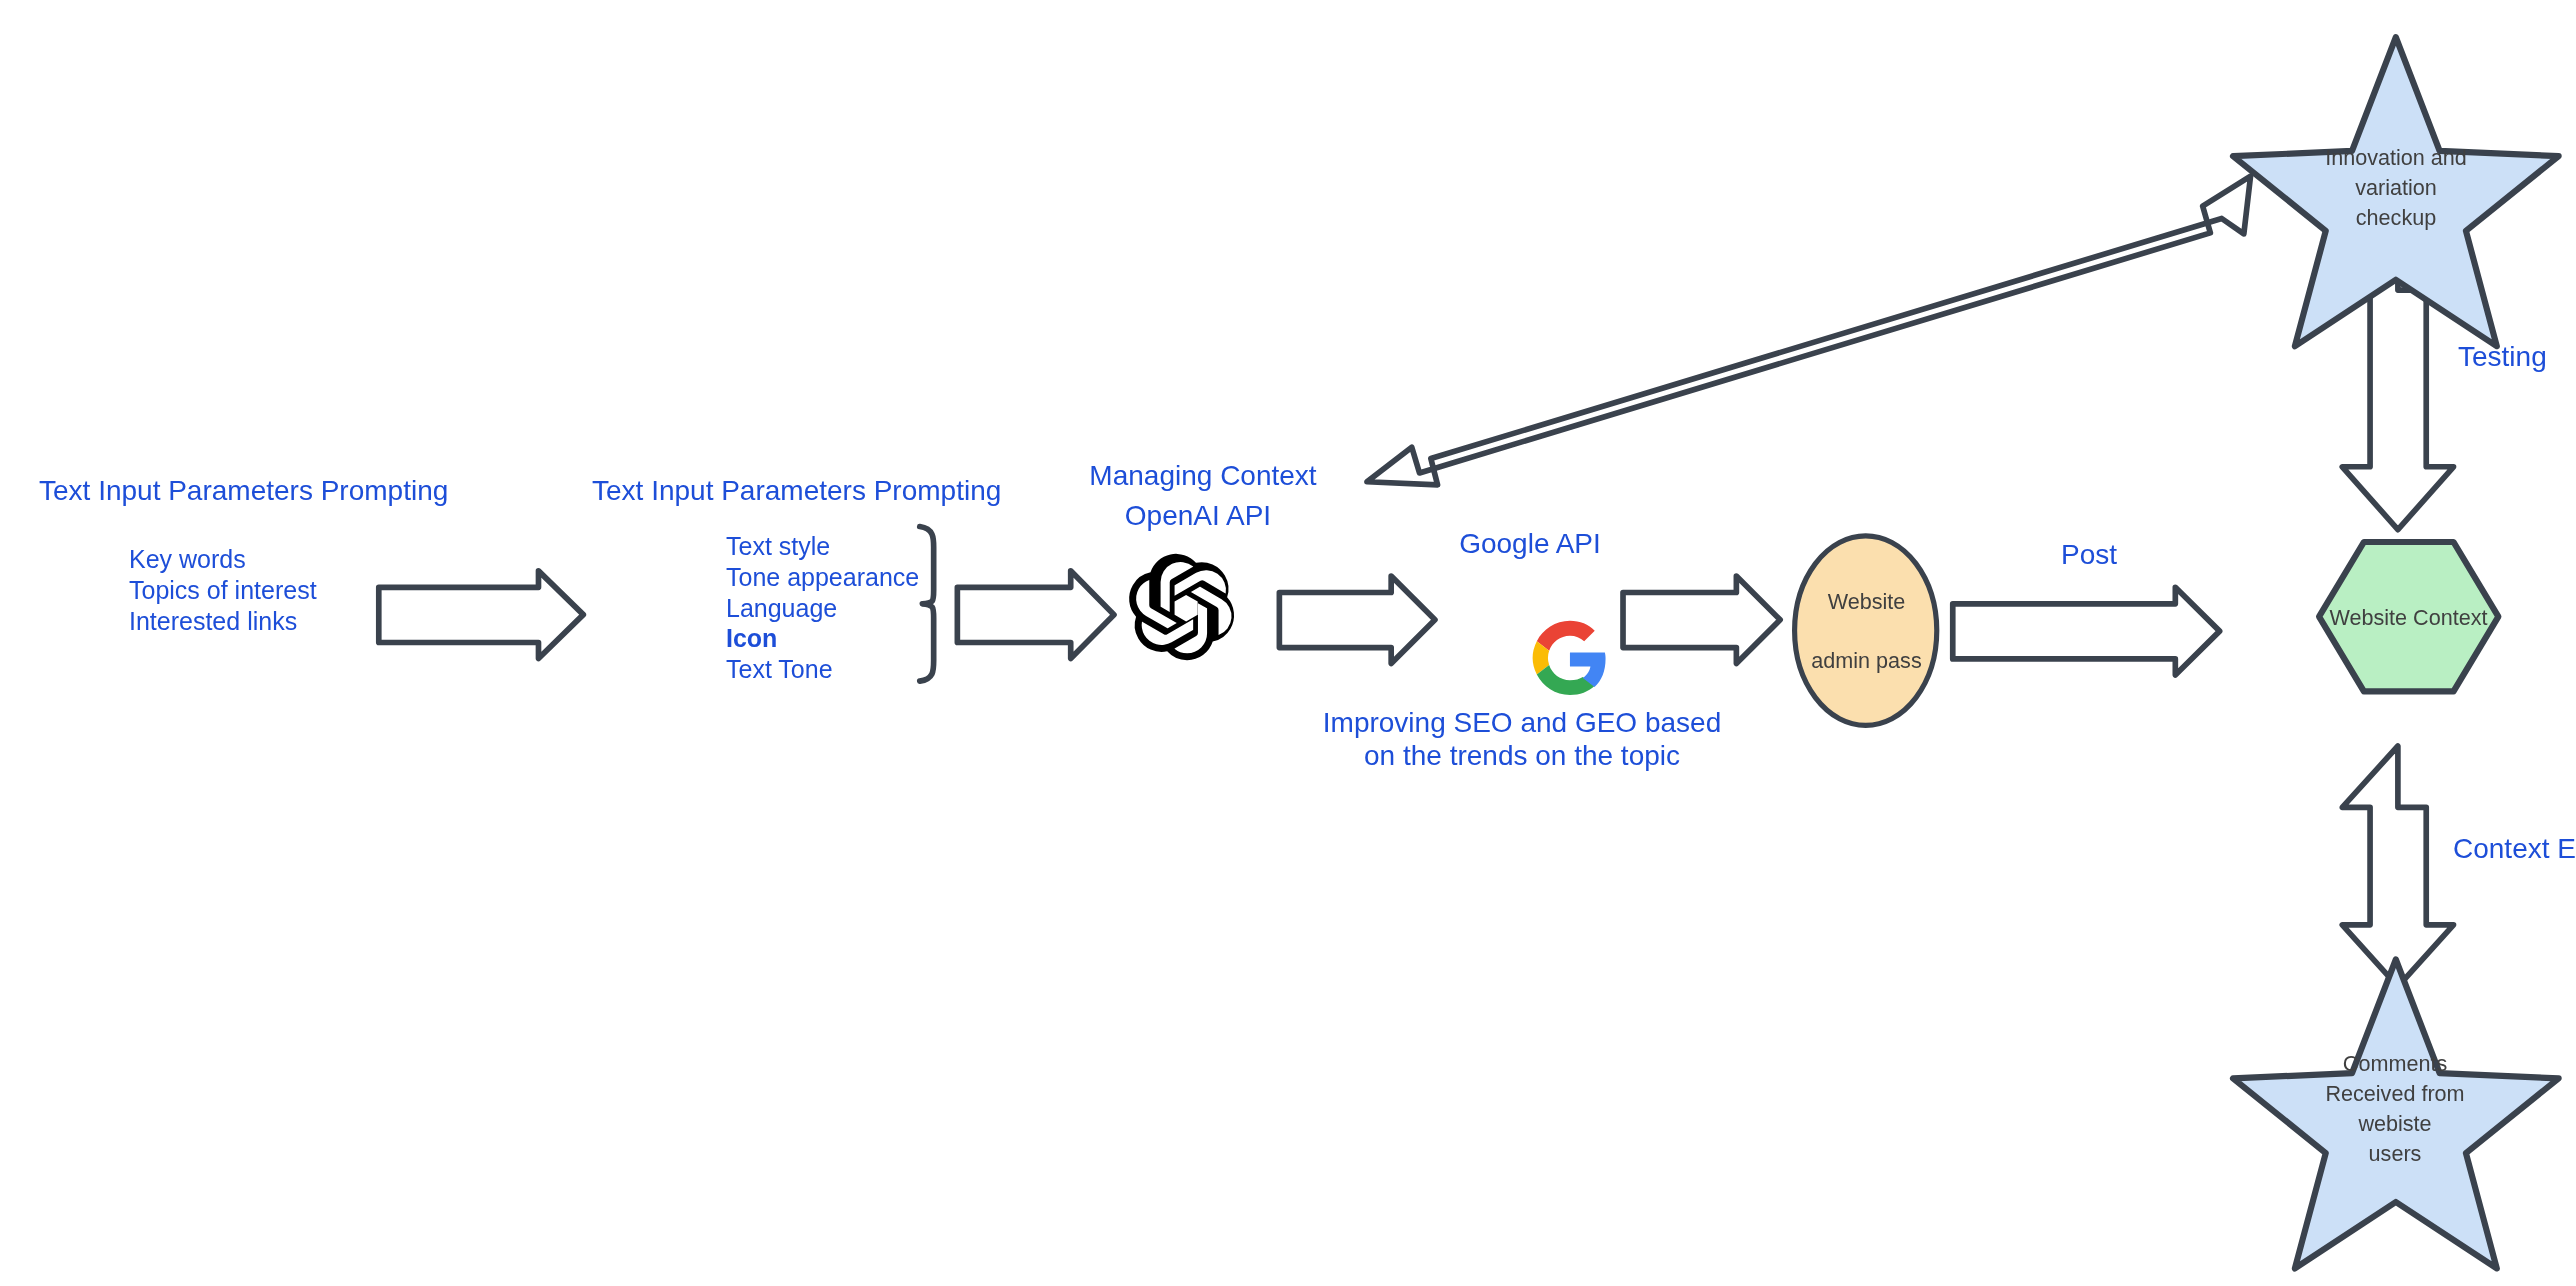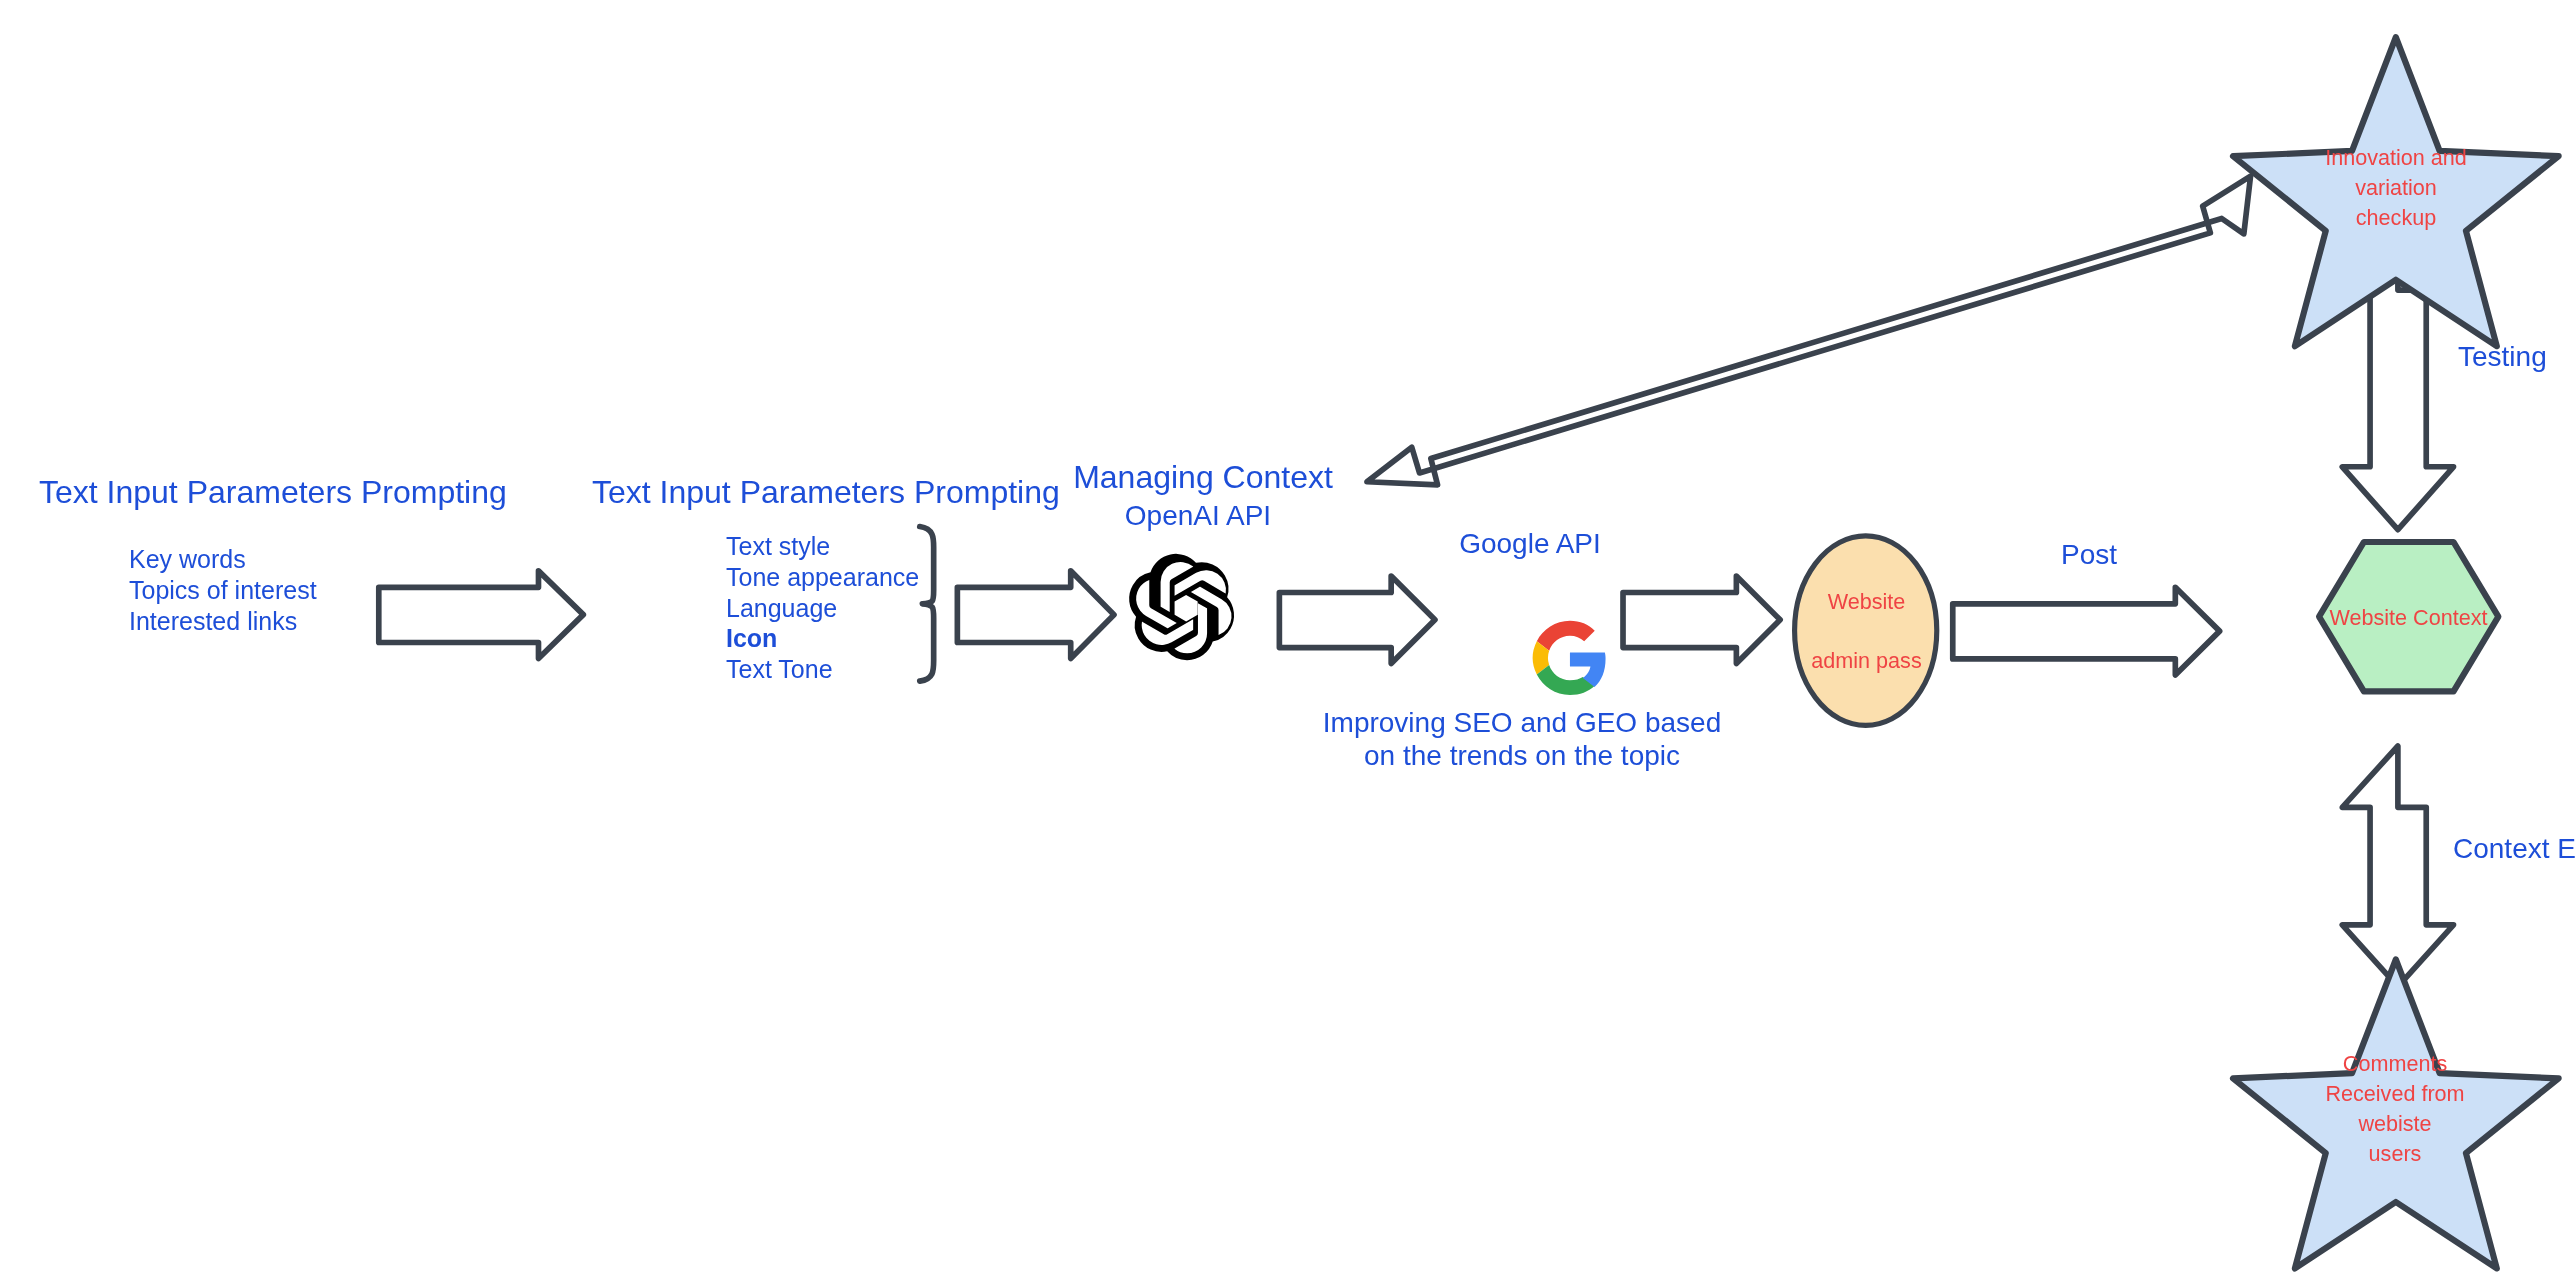--- a/index.html
+++ b/index.html
@@ -25,36 +25,36 @@
     height: 1287px;
   }
   .txt {
     position: absolute;
     color: #1d4ed8;
     white-space: pre;
     line-height: 1.18;
     font-family: "Liberation Sans", sans-serif;
   }
   .heading {
-    font-size: 32px;
+    font-size: 28px;
   }
   .sub {
     font-size: 28px;
   }
   .listline {
     font-size: 25px;
   }
   .caption {
     font-size: 28px;
     text-align: center;
   }
   .shapelabel {
     font-size: 21.6px;
     text-align: center;
-    color: #ef4444;
+    color: #404040;
   }
   .edgelabel {
     font-size: 28px;
   }
   .centerx {
     transform: translateX(-50%);
   }
 </style>
 </head>
 <body>

